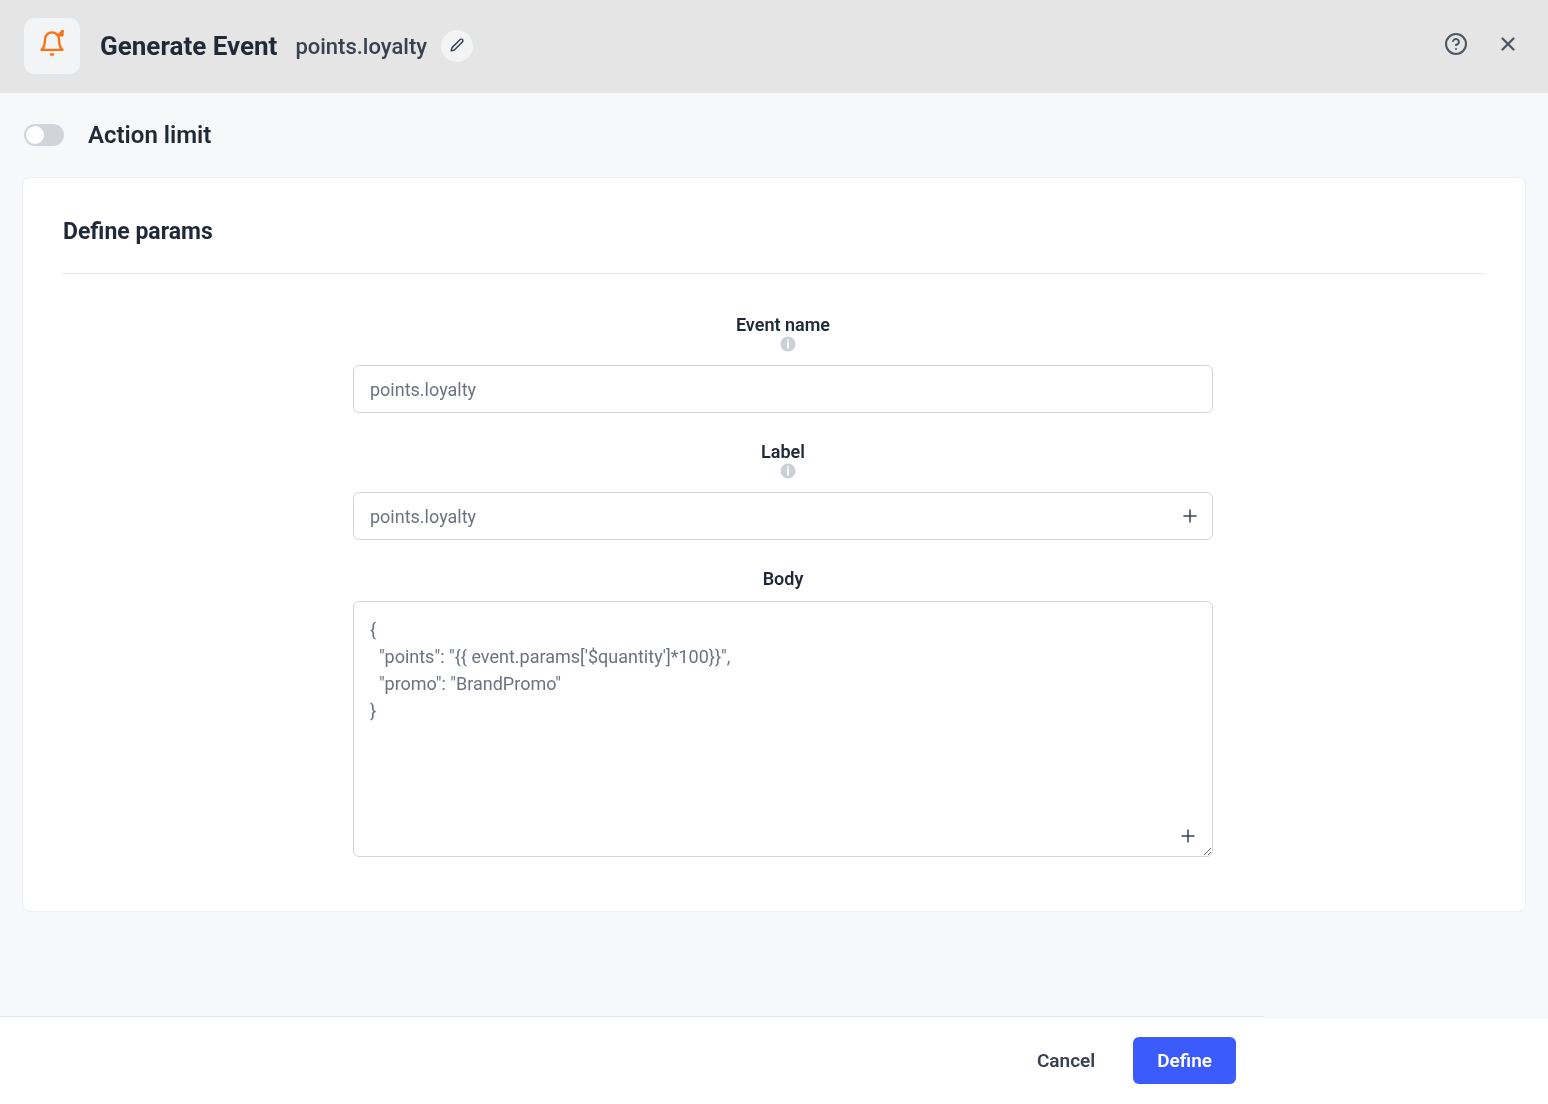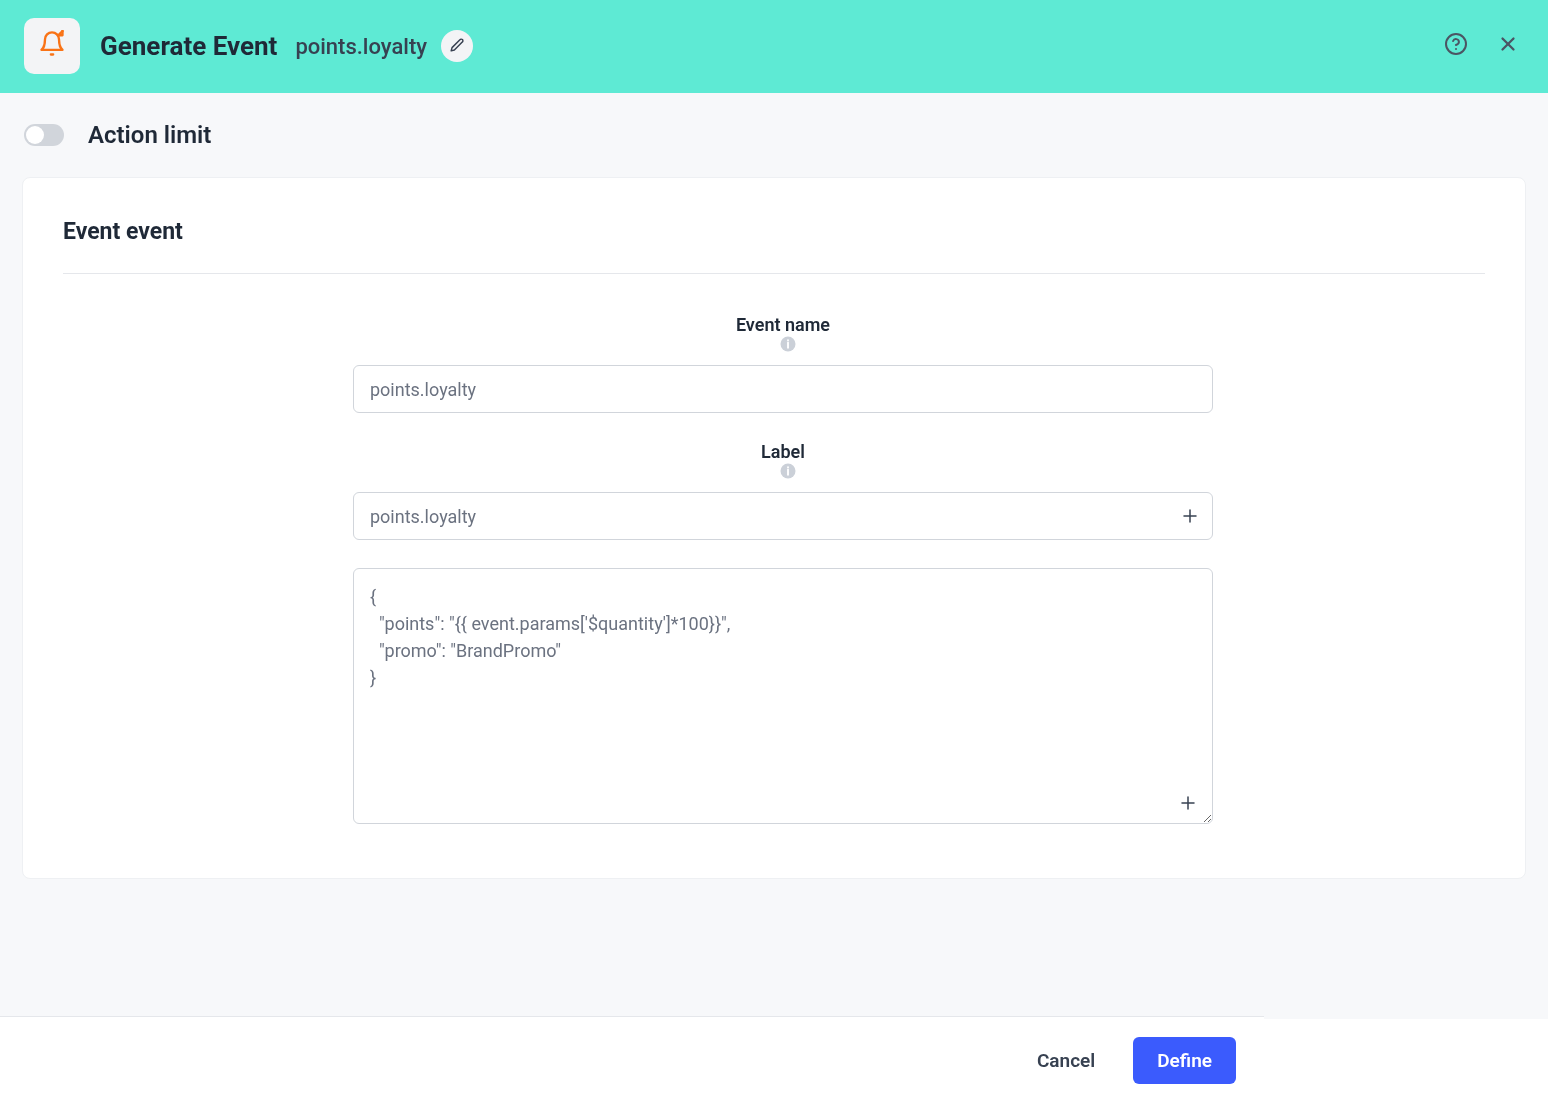--- a/index.html
+++ b/index.html
@@ -10,21 +10,21 @@
       width: 1548px;
       height: 1104px;
       overflow: hidden;
     }
     
     
     .header {
       display: flex;
       align-items: center;
       padding: 18px 24px;
-      background: #5eead4;
+      background: #e5e5e5;
       border-bottom: 1px solid transparent;
     }
     .header-icon-box {
       width: 56px;
       height: 56px;
       background: #f3f4f6;
       border-radius: 10px;
       display: flex;
       align-items: center;
       justify-content: center;
@@ -276,21 +276,21 @@
 <div class="content">
 
   <div class="action-limit-row">
     <div class="toggle">
       <div class="toggle-knob"></div>
     </div>
     <div class="action-limit-label">Action limit</div>
   </div>
 
   <div class="card">
-    <div class="card-title">Event event</div>
+    <div class="card-title">Define params</div>
 
     <div class="form">
 
       <div class="field">
         <div class="field-label-row">
           <div class="field-label">Event name</div>
           <span class="info-icon">
             <svg width="18" height="18" viewBox="0 0 24 24" fill="#cbd0d8">
               <circle cx="12" cy="12" r="10"></circle>
               <line x1="12" y1="10" x2="12" y2="17" stroke="#fff" stroke-width="2.5" stroke-linecap="round"></line>
@@ -317,20 +317,23 @@
           <span class="input-plus">
             <svg width="18" height="18" viewBox="0 0 24 24" fill="none" stroke="currentColor" stroke-width="2" stroke-linecap="round">
               <line x1="12" y1="4" x2="12" y2="20"></line>
               <line x1="4" y1="12" x2="20" y2="12"></line>
             </svg>
           </span>
         </div>
       </div>
 
       <div class="field" style="margin-bottom:0;">
+        <div class="field-label-row">
+          <div class="field-label">Body</div>
+        </div>
         <div class="textarea-wrap">
           <textarea class="textarea" style="">{
   "points": "{{ event.params['$quantity']*100}}",
   "promo": "BrandPromo"
 }</textarea>
           <span class="textarea-plus">
             <svg width="18" height="18" viewBox="0 0 24 24" fill="none" stroke="currentColor" stroke-width="2" stroke-linecap="round">
               <line x1="12" y1="4" x2="12" y2="20"></line>
               <line x1="4" y1="12" x2="20" y2="12"></line>
             </svg>

